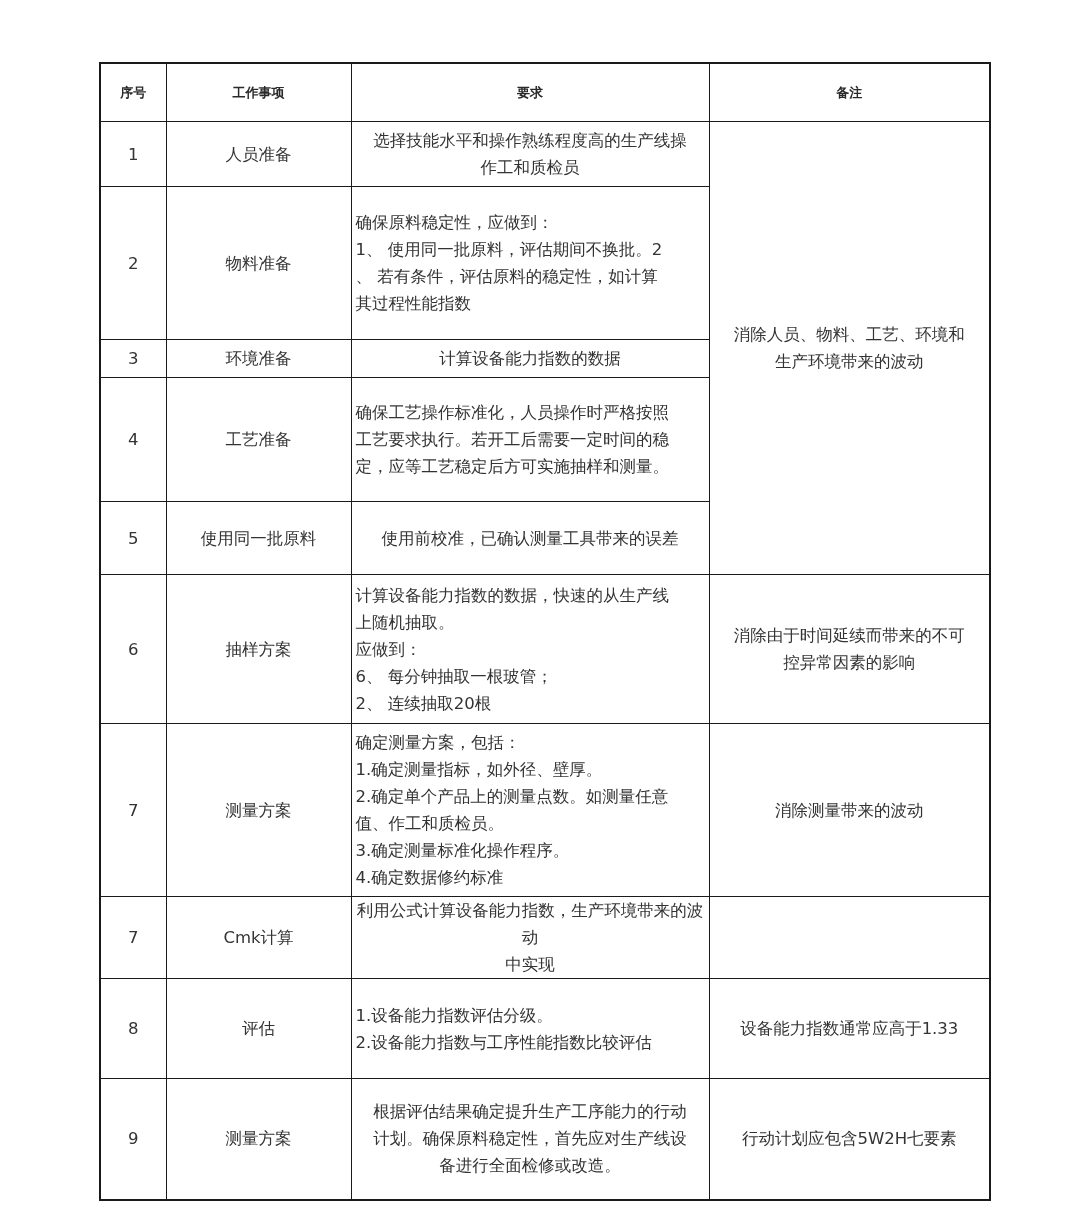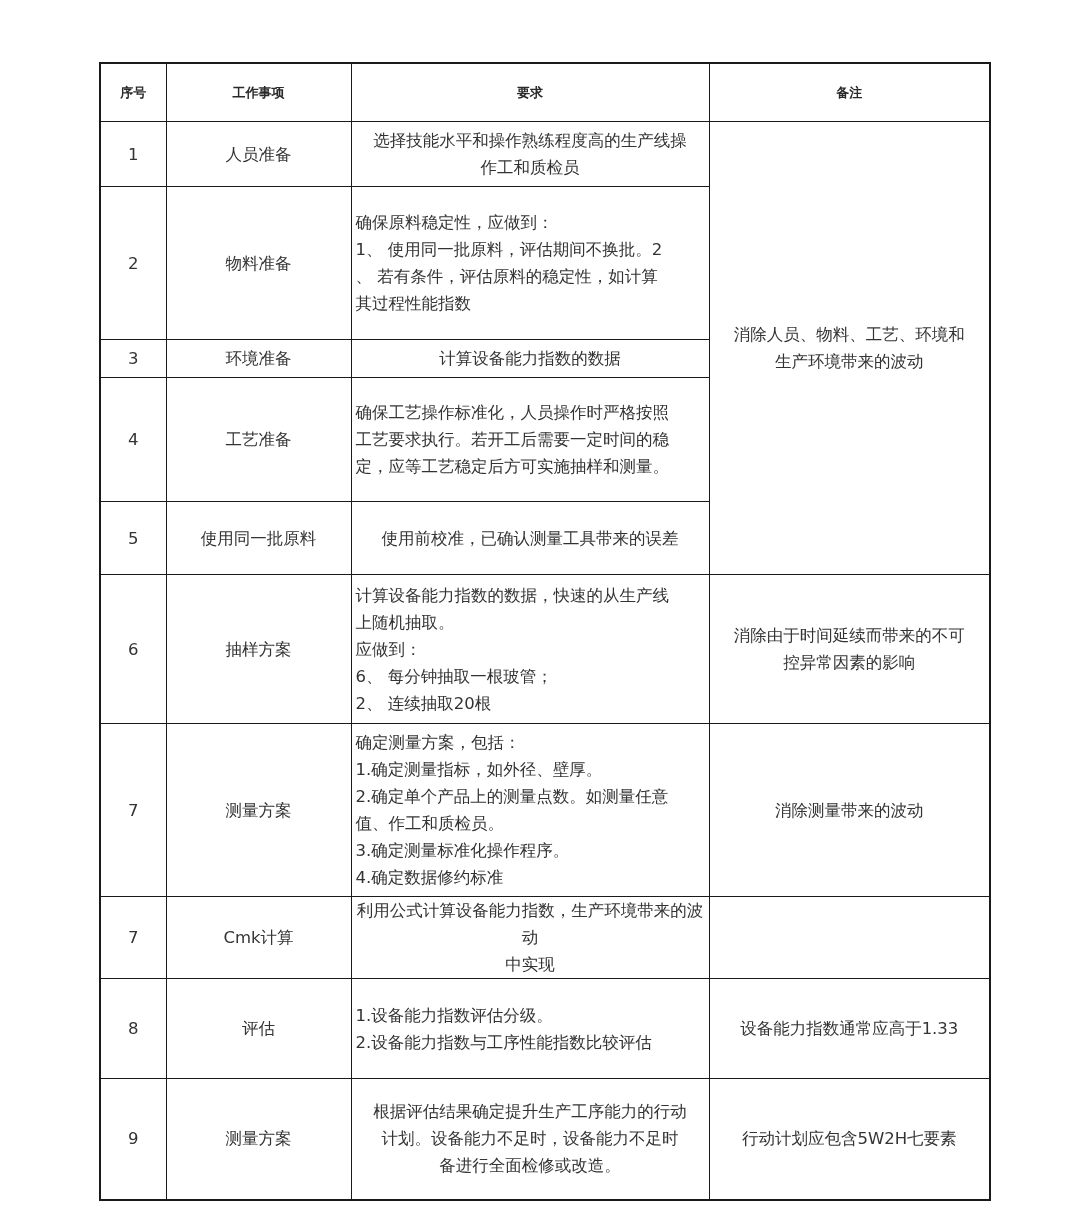--- a/index.html
+++ b/index.html
@@ -177,21 +177,21 @@
       <td>
         <span class="line">设备能力指数通常应高于1.33</span>
       </td>
     </tr>
 
     <tr style="height:121px;">
       <td class="num">9</td>
       <td>测量方案</td>
       <td class="req-center">
         <span class="line">根据评估结果确定提升生产工序能力的行动</span>
-        <span class="line">计划。设备能力不足时，设备能力不足时</span>
+        <span class="line">计划。确保原料稳定性，首先应对生产线设</span>
         <span class="line">备进行全面检修或改造。</span>
       </td>
       <td>
         <span class="line">行动计划应包含5W2H七要素</span>
       </td>
     </tr>
   </tbody>
 </table>
 
 </body></html>

